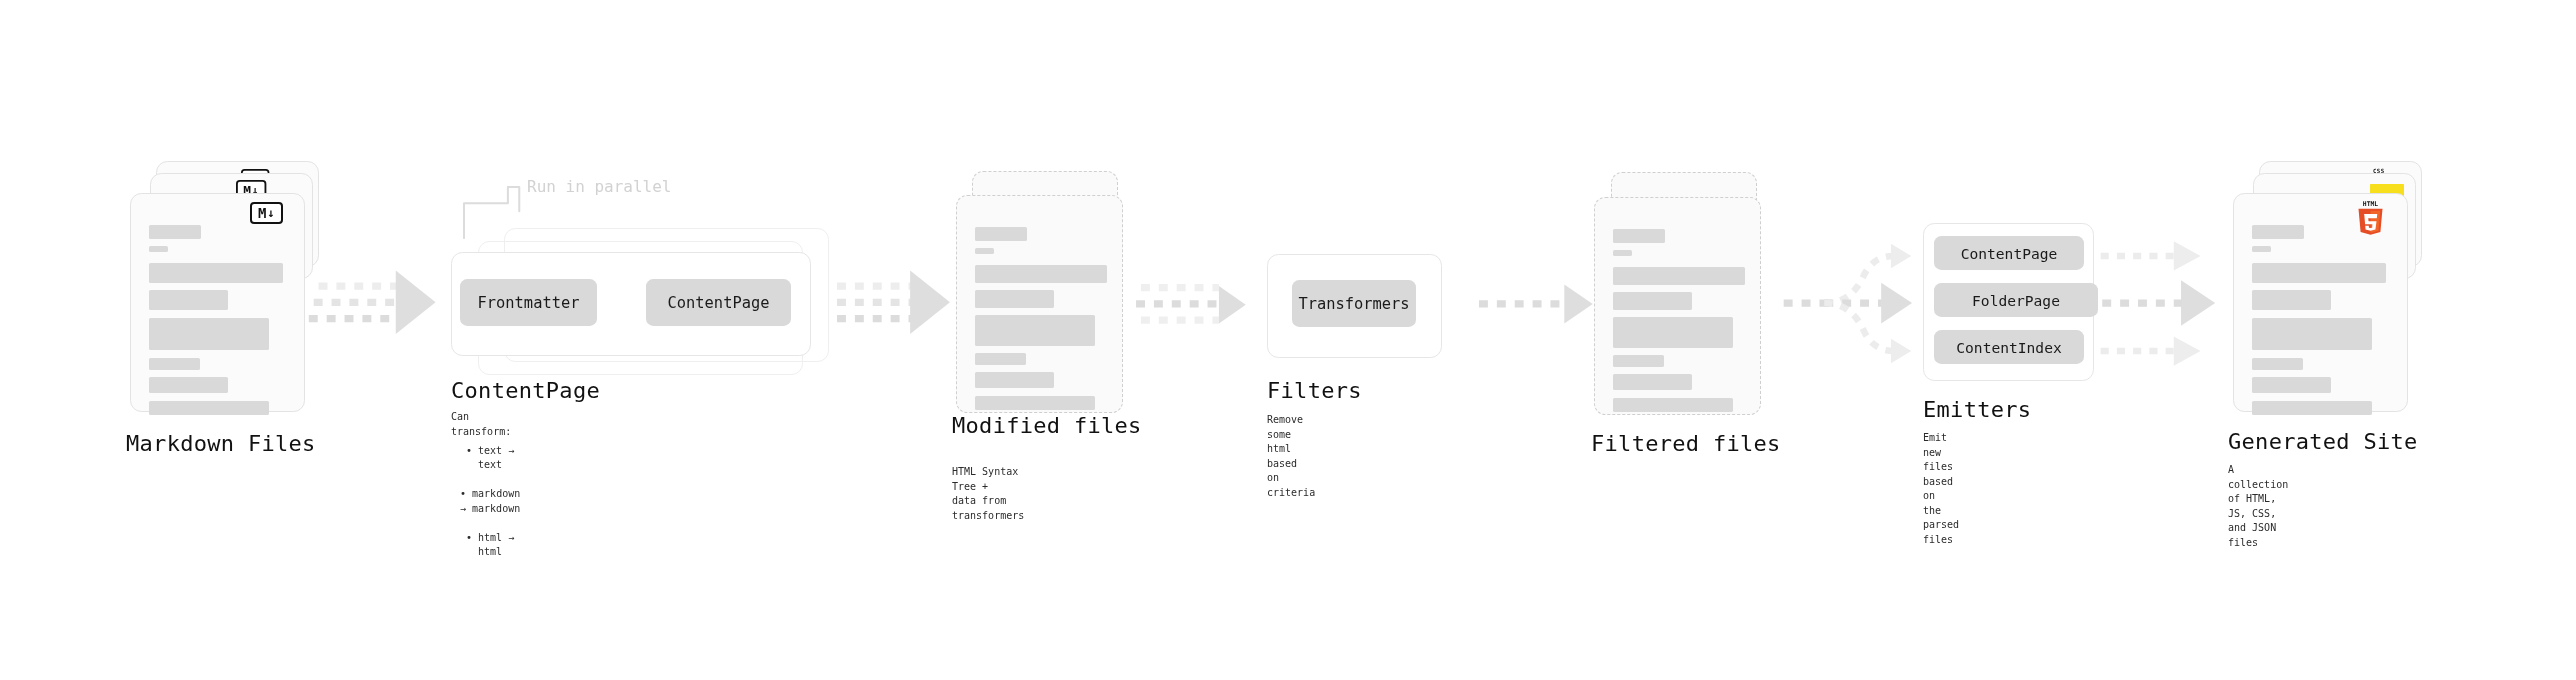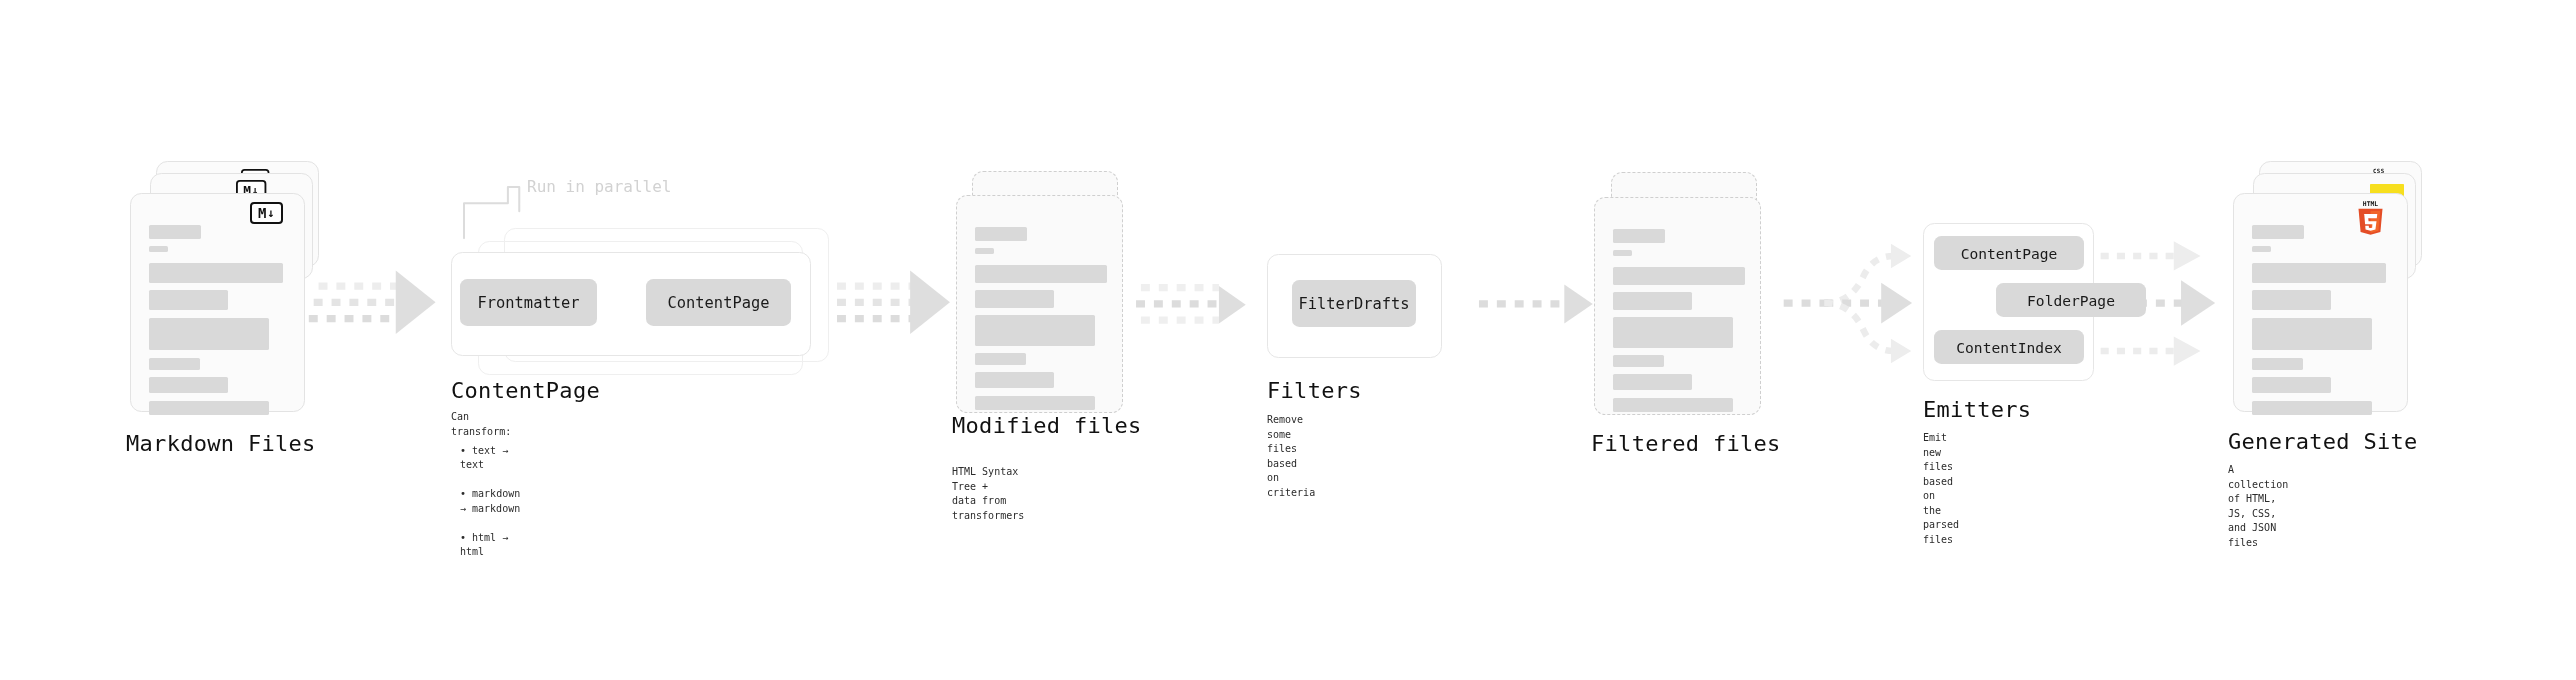--- a/index.html
+++ b/index.html
@@ -186,21 +186,21 @@
     <div class="chip" style="left:646px;top:279px;width:145px;height:47px;">
       <span>ContentPage</span>
     </div>
 
     <div class="para-note" style="left:527px;top:177px;">Run in parallel</div>
 
     <div class="title" style="left:451px;top:378px;">ContentPage</div>
 
     <div class="sub" style="left:451px;top:410px;">Can transform:</div>
 
-    <div class="sub" style="left:460px;top:429px;">
+    <div class="sub" style="left:460px;top:429px;text-align:center;">
       <div>•&nbsp;<span>text → text</span></div>
       <div>•&nbsp;<span>markdown → markdown</span></div>
       <div>•&nbsp;<span>html → html</span></div>
     </div>
   </div>
 
   <div class="node">
     <div class="card dashed" style="left:972px;top:171px;width:146px;height:98px;"></div>
     <div class="card dashed" style="left:956px;top:195px;width:167px;height:218px;">
       <div class="card-body">
@@ -215,24 +215,24 @@
       </div>
     </div>
     <div class="title" style="left:952px;top:413px;">Modified files</div>
     <div class="sub" style="left:952px;top:465px;">HTML Syntax Tree +
 data from transformers</div>
   </div>
 
   <div class="node">
     <div class="panel" style="left:1267px;top:254px;width:175px;height:104px;"></div>
     <div class="chip" style="left:1292px;top:280px;width:124px;height:47px;">
-      <span>FilterDrafts</span>
+      <span>Transformers</span>
     </div>
     <div class="title" style="left:1267px;top:378px;">Filters</div>
-    <div class="sub" style="left:1267px;top:413px;">Remove some files based
+    <div class="sub" style="left:1267px;top:413px;">Remove some html based
 on criteria</div>
   </div>
 
   <div class="node">
     <div class="card dashed" style="left:1611px;top:172px;width:146px;height:98px;"></div>
     <div class="card dashed" style="left:1594px;top:197px;width:167px;height:218px;">
       <div class="card-body">
         <div class="bar" style="width:52px;height:14px;"></div>
         <div class="bar" style="width:18.7px;height:5.7px;margin-bottom:10.6px;"></div>
         <div class="bar" style="width:132px;height:18px;"></div>
@@ -244,21 +244,21 @@
       </div>
     </div>
     <div class="title" style="left:1591px;top:431px;">Filtered files</div>
   </div>
 
   <div class="node">
     <div class="panel" style="left:1923px;top:223px;width:171px;height:158px;"></div>
     <div class="chip" style="left:1934px;top:236px;width:150px;height:34px;font-size:14.6px;">
       <span>ContentPage</span>
     </div>
-    <div class="chip" style="left:1996px;top:283px;width:150px;height:34px;font-size:14.6px;">
+    <div class="chip" style="left:1934px;top:283px;width:164px;height:34px;font-size:14.6px;">
       <span>FolderPage</span>
     </div>
     <div class="chip" style="left:1934px;top:330px;width:150px;height:34px;font-size:14.6px;">
       <span>ContentIndex</span>
     </div>
     <div class="title" style="left:1923px;top:397px;">Emitters</div>
     <div class="sub" style="left:1923px;top:431px;">Emit new files based on
 the parsed files</div>
   </div>
 

